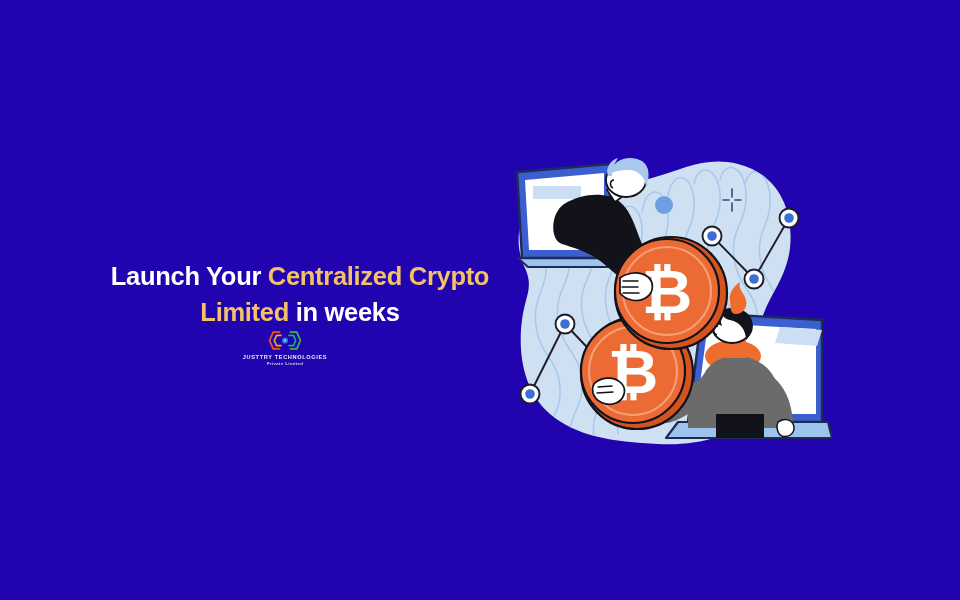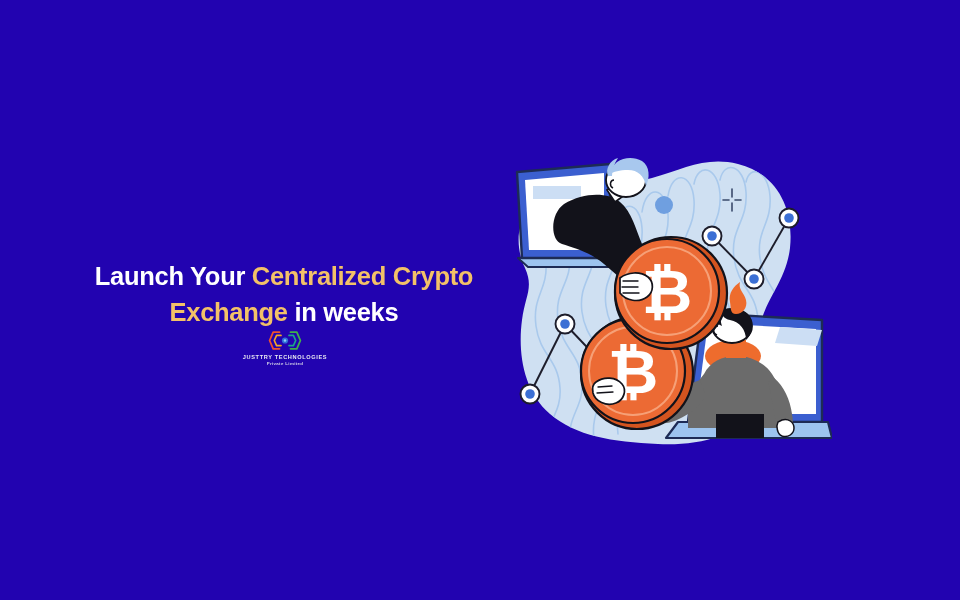--- a/index.html
+++ b/index.html
@@ -17,21 +17,21 @@
     position: relative;
     width: 960px;
     height: 600px;
     background: #2203b0;
     overflow: hidden;
   }
 
   
   #copy-block {
     position: absolute;
-    left: 74px;
+    left: 90px;
     top: 258px;
     width: 420px;
     text-align: center;
   }
   #headline {
     margin: 0;
     font-family: "Liberation Sans", sans-serif;
     font-size: 25.5px;
     font-weight: bold;
     line-height: 1.42;
@@ -82,21 +82,21 @@
     height: 312px;
   }
   #illustration svg { display: block; }
 </style>
 </head>
 <body>
 
 <div id="banner">
 
   <div id="copy-block">
-    <h1 id="headline"><span class="hl-white">Launch Your </span><span class="hl-accent">Centralized Crypto</span><br><span class="hl-accent">Exchange</span><span class="hl-white"> in weeks</span></h1>
+    <h1 id="headline"><span class="hl-white">Launch Your </span><span class="hl-accent">Centralized Crypto</span><br><span class="hl-accent">Limited</span><span class="hl-white"> in weeks</span></h1>
   </div>
 
   <div id="logo-block">
     <svg id="logo-mark" width="34" height="21" viewBox="0 0 34 21">
 
       <path d="M11.5 2.2 L5.2 2.2 L1.6 10.5 L5.2 18.8 L11.5 18.8" fill="none" stroke="#f0522b" stroke-width="1.8" stroke-linecap="round" stroke-linejoin="round"></path>
 
       <path d="M13.0 5.4 L8.6 5.4 L6.3 10.5 L8.6 15.6 L13.0 15.6" fill="none" stroke="#f5a623" stroke-width="1.7" stroke-linecap="round" stroke-linejoin="round"></path>
 
       <path d="M22.5 2.2 L28.8 2.2 L32.4 10.5 L28.8 18.8 L22.5 18.8" fill="none" stroke="#3fb24a" stroke-width="1.8" stroke-linecap="round" stroke-linejoin="round"></path>

